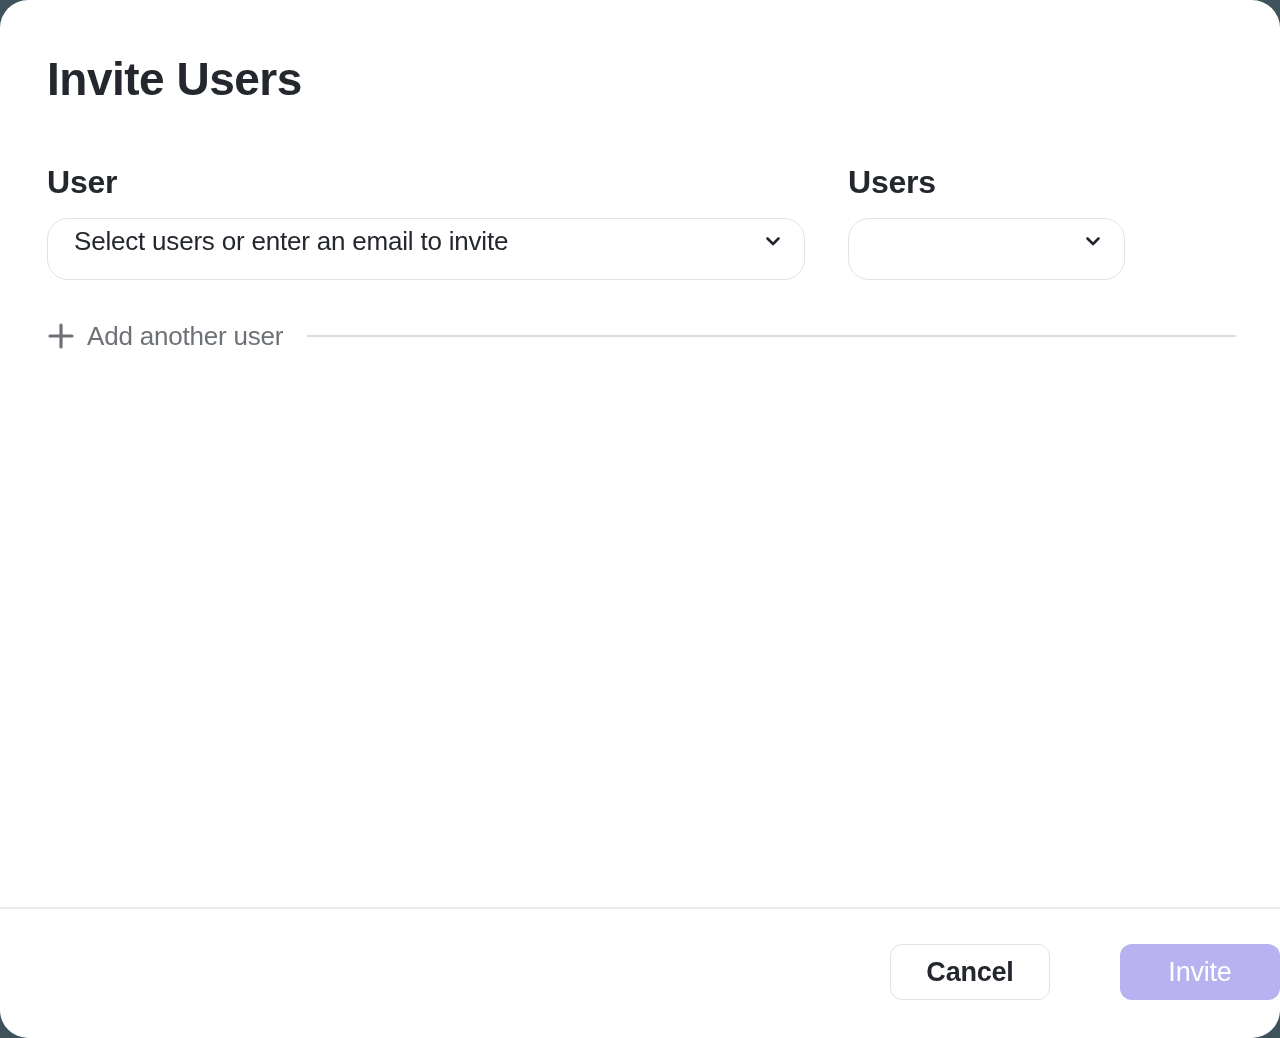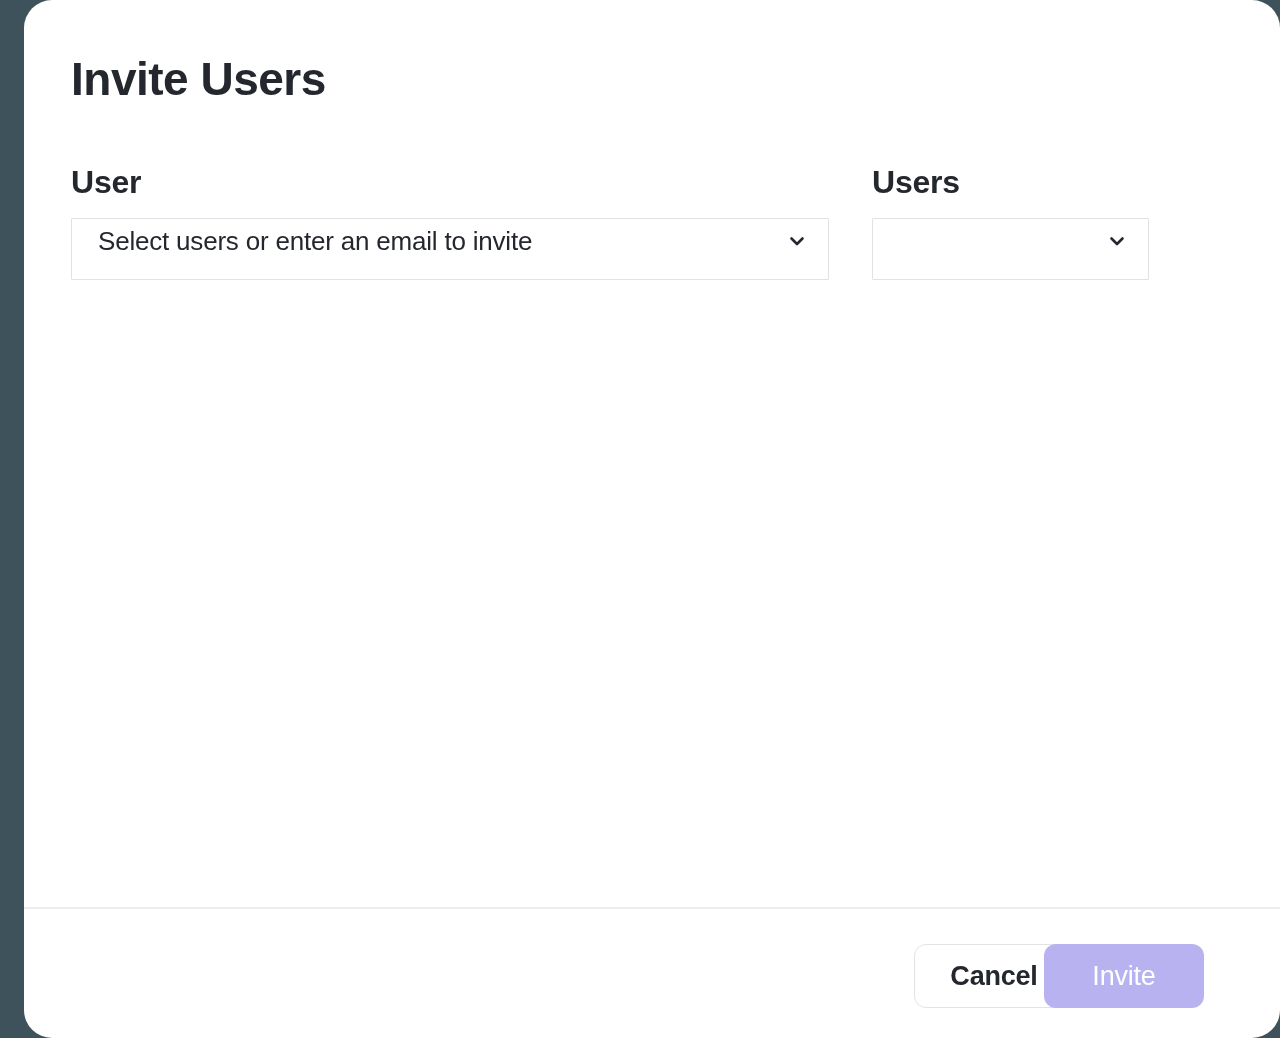--- a/index.html
+++ b/index.html
@@ -18,41 +18,40 @@
     width: 1280px; height: 1038px;
     font-family: "Liberation Sans", sans-serif;
     background: var(--backdrop);
     overflow: hidden;
   }
   .modal {
     position: absolute; inset: 0;
     background: var(--modal-bg);
     border-radius: 28px;
     overflow: hidden;
-    margin-left: 24px;
   }
   .modal-title {
     position: absolute; left: 47px; top: 52px;
     font-size: 46px; font-weight: 700;
     letter-spacing: -0.5px;
     color: var(--text-dark);
   }
   .field-label {
     position: absolute; top: 164px;
     font-size: 32px; font-weight: 700;
     letter-spacing: -0.2px;
     color: var(--text-dark);
   }
   .user-label { left: 47px; }
   .role-label { left: 848px; }
   .select {
     position: absolute; top: 218px; height: 62px;
     background: var(--modal-bg);
     border: 1.5px solid var(--border);
-    border-radius: 1px;
+    border-radius: 21px;
     display: flex; align-items: center; justify-content: space-between;
     padding: 0 20px 16px 26px;
     cursor: pointer;
   }
   .user-select { left: 47px; width: 758px; }
   .role-select { left: 848px; width: 277px; }
   .select-text {
     font-size: 26px;
     letter-spacing: -0.2px;
     color: var(--text-dark);
@@ -75,36 +74,36 @@
   .add-divider {
     flex: 1; height: 2px;
     background: var(--line);
     margin-left: 24px;
   }
   .footer-divider {
     position: absolute; left: 0; right: 0; top: 907px; height: 2px;
     background: var(--divider);
   }
   .btn {
-    position: absolute; top: 944px; width: 160px; height: 64px;
+    position: absolute; top: 944px; width: 160px; height: 56px;
     border-radius: 12px;
     font-family: "Liberation Sans", sans-serif;
     font-size: 27px; letter-spacing: -0.2px;
     display: flex; align-items: center; justify-content: center;
     cursor: pointer;
   }
   .cancel-btn {
     left: 890px;
     background: var(--modal-bg);
     border: 1.5px solid var(--border);
     color: var(--text-dark);
     font-weight: 600;
   }
   .invite-btn {
-    left: 1020px;
+    left: 1120px;
     background: var(--invite-bg);
     border: none;
     color: var(--invite-text);
     font-weight: 400;
   }
 </style>
 </head>
 <body>
 
 <div class="modal">
@@ -126,20 +125,31 @@
 
   <div class="select role-select">
     <span class="select-text"></span>
     <span class="chevron">
       <svg width="22" height="22" viewBox="0 0 22 22">
         <path d="M5.5 8.5 L11 14 L16.5 8.5" fill="none" stroke="#24282e" stroke-width="2.6" stroke-linecap="round" stroke-linejoin="round"></path>
       </svg>
     </span>
   </div>
 
+  <div class="add-row">
+    <button class="add-user-btn">
+      <span class="plus-icon">
+        <svg width="28" height="28" viewBox="0 0 28 28">
+          <path d="M14 3 V25 M3 14 H25" fill="none" stroke="#6e7276" stroke-width="3.2" stroke-linecap="round"></path>
+        </svg>
+      </span>
+      <span>Add another user</span>
+    </button>
+    <div class="add-divider"></div>
+  </div>
 
   <div class="footer-divider"></div>
 
   <button class="btn cancel-btn">Cancel</button>
 
   <button class="btn invite-btn">Invite</button>
 
 </div>
 
 </body></html>

